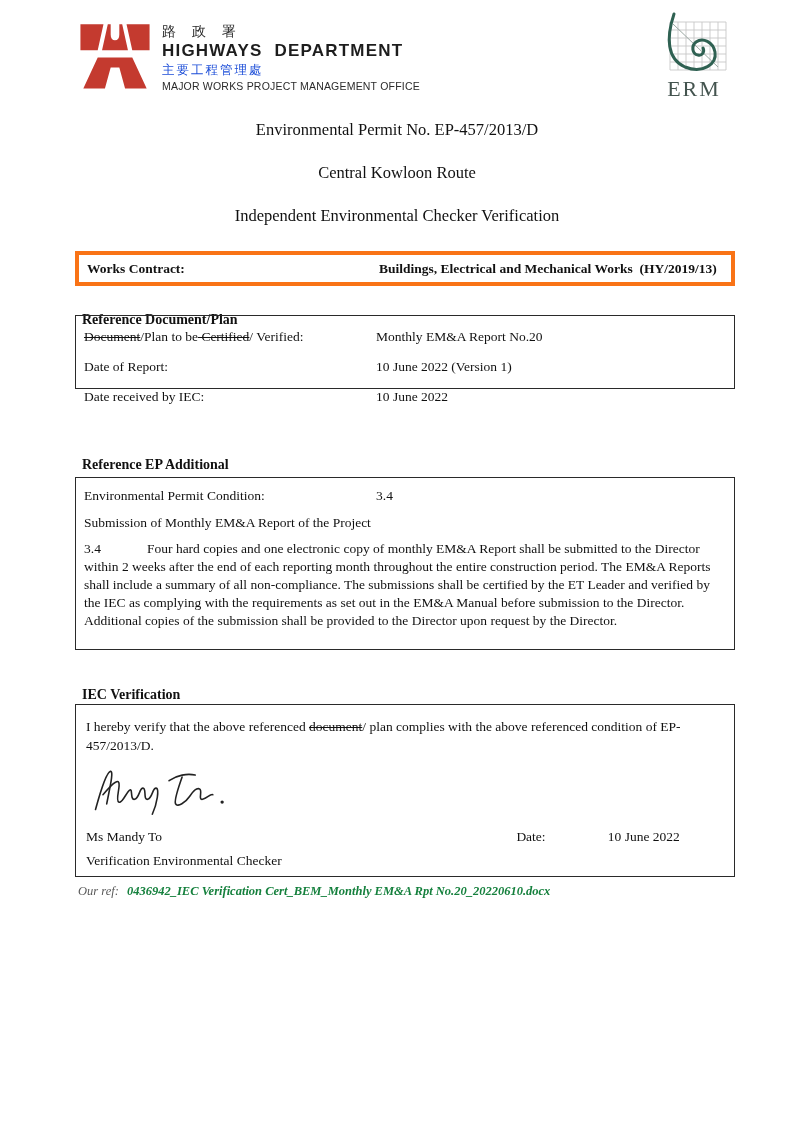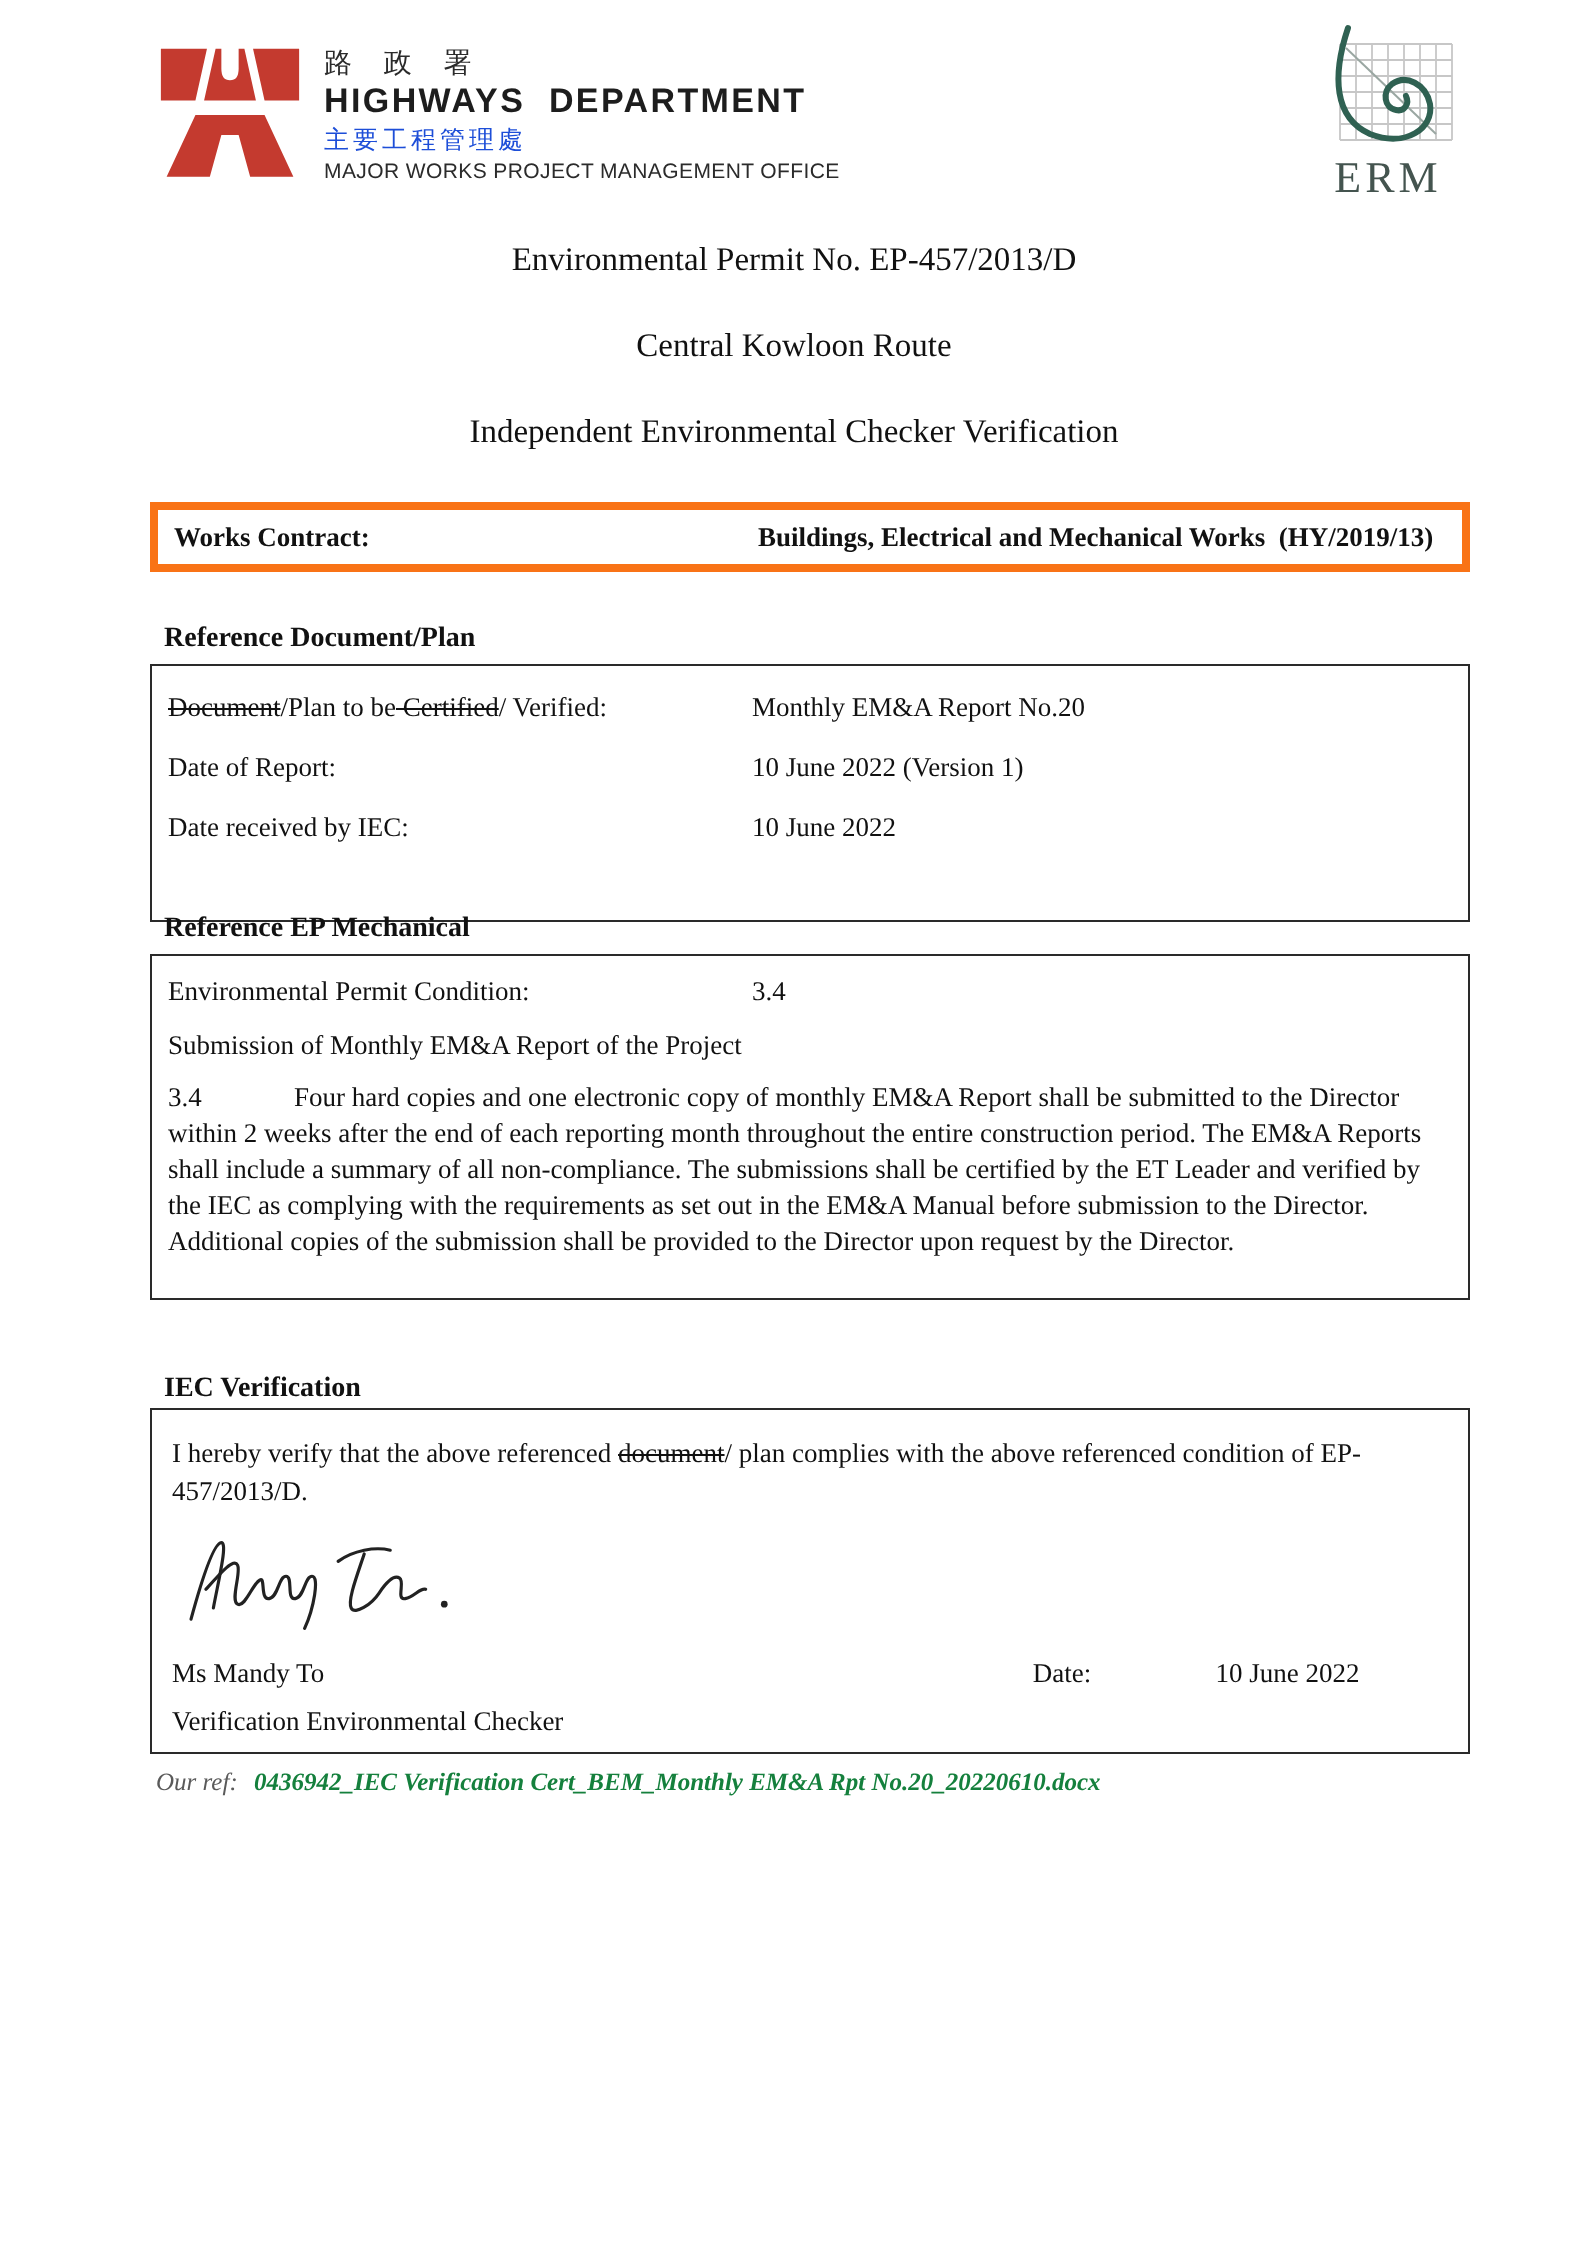--- a/index.html
+++ b/index.html
@@ -34,21 +34,21 @@
   .label-col{display:inline-block;width:292px;flex:0 0 auto;}
   .pre{white-space:pre;}
   .section-heading{position:absolute;left:82px;font-weight:bold;font-size:14px;}
   .h-refdoc{top:312px;}
   .h-epcond{top:457px;}
   .h-iec{top:687px;}
   .box{
     position:absolute;left:75px;width:660px;box-sizing:border-box;
     border:1.5px solid #2a2a2a;font-size:13.5px;
   }
-  .refdoc-box{top:332px;height:129px;padding:11px 8px 0 8px;}
+  .refdoc-box{top:315px;height:74px;padding:11px 8px 0 8px;}
   .row{display:flex;line-height:19px;margin-bottom:11px;}
   .strike{text-decoration:line-through;text-decoration-thickness:1px;}
   .ep-box{top:477px;height:173px;padding:8px 8px 0 8px;}
   .ep-row{display:flex;line-height:19px;}
   .ep-subhead{margin-top:8px;line-height:19px;}
   .ep-clause{margin-top:8px;line-height:18px;text-align:left;}
   .clause-num{display:inline-block;width:63px;}
   .iec-box{top:704px;height:173px;padding:12px 10px 0 10px;}
   .iec-statement{line-height:19px;}
   .signature{display:block;margin:8px 0 0 4px;width:160px;height:54px;}
@@ -110,21 +110,21 @@
     <div class="row">
       <span class="label-col">Date of Report:</span>
       <span>10 June 2022 (Version 1)</span>
     </div>
     <div class="row">
       <span class="label-col">Date received by IEC:</span>
       <span>10 June 2022</span>
     </div>
   </div>
 
-  <div class="section-heading h-epcond">Reference EP Mechanical</div>
+  <div class="section-heading h-epcond">Reference EP Additional</div>
   <div class="box ep-box">
     <div class="ep-row">
       <span class="label-col">Environmental Permit Condition:</span>
       <span>3.4</span>
     </div>
     <div class="ep-subhead">Submission of Monthly EM&amp;A Report of the Project</div>
     <div class="ep-clause">
       <span class="clause-num">3.4</span><span>Four hard copies and one electronic copy of monthly EM&amp;A Report shall be submitted to the Director within 2 weeks after the end of each reporting month throughout the entire construction period. The EM&amp;A Reports shall include a summary of all non-compliance. The submissions shall be certified by the ET Leader and verified by the IEC as complying with the requirements as set out in the EM&amp;A Manual before submission to the Director. Additional copies of the submission shall be provided to the Director upon request by the Director.</span>
     </div>
   </div>

